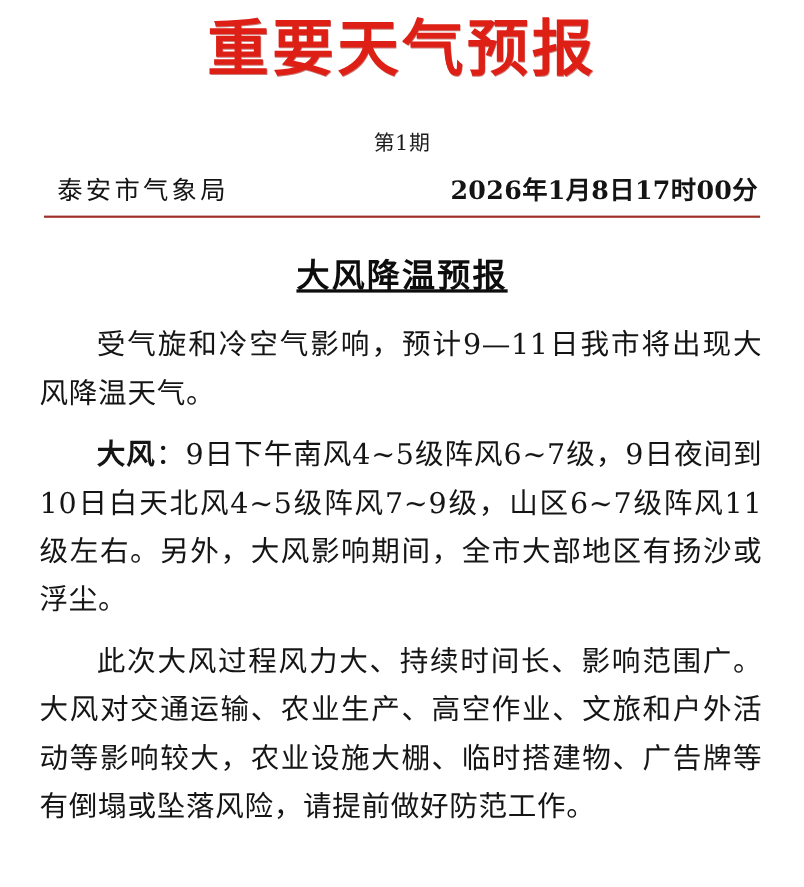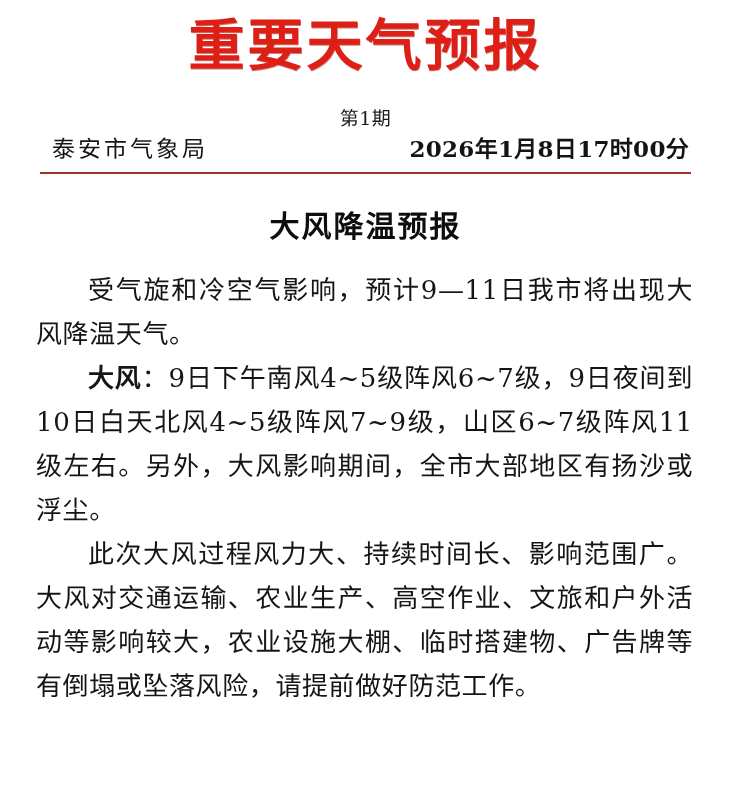--- a/index.html
+++ b/index.html
@@ -34,21 +34,21 @@
     font-family: "DejaVu Serif", "Liberation Serif", serif;
     font-size: 56px;
     font-weight: 700;
     line-height: 1.12;
     color: #dd1f16;
     letter-spacing: 3px;
     margin: 0;
     text-shadow: 0.5px 0.5px 0 rgba(160, 20, 12, 0.55);
   }
   .issue-no {
-    margin: 0;
+    margin: 12px;
     padding-top: 30px;
     font-size: 19px;
     line-height: 1.2;
     color: #1b1b1b;
     letter-spacing: 0.5px;
   }
 
   
   .meta-row {
     display: flex;
@@ -78,38 +78,39 @@
 
   
   .section-heading {
     text-align: center;
     font-size: 30px;
     font-weight: 700;
     letter-spacing: 2px;
     color: #0d0d0d;
     margin: 0;
     padding-top: 28px;
+    text-decoration: underline;
   }
 
   
   .body-copy {
     padding: 22px 10px 0 8px;
   }
   .para {
     margin: 0;
     font-size: 26px;
     line-height: 44px;
     text-align: justify;
     text-justify: inter-ideograph;
     text-indent: 2em;
     letter-spacing: 0.6px;
     color: #151515;
   }
   .para + .para {
-    margin-top: 0;
+    margin-top: 12px;
   }
   .label-bold {
     font-weight: 700;
   }
 </style>
 </head>
 <body>
 
 <div class="page">
 

